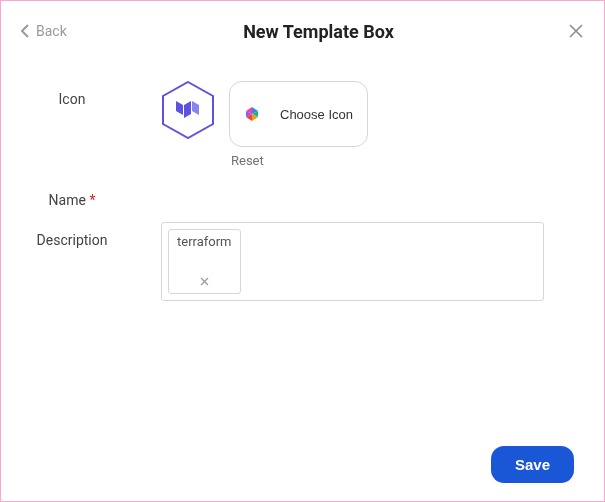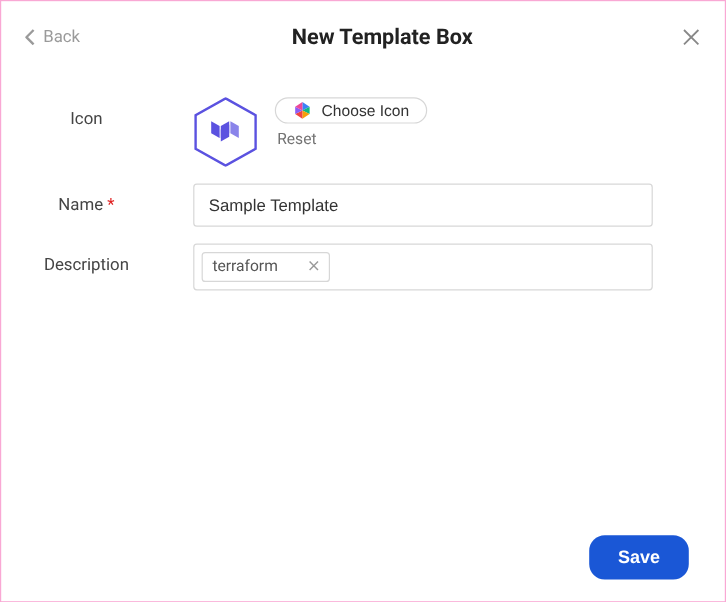--- a/index.html
+++ b/index.html
@@ -85,24 +85,24 @@
 }
 .icon-actions {
   display: flex;
   flex-direction: column;
   align-items: flex-start;
   gap: 6px;
 }
 .choose-btn {
   display: inline-flex;
   align-items: center;
-  gap: 8px;
-  border: 1px solid #d7d7d7;
-  background: #fff;
-  padding: 2px 14px;
+  gap: 20px;
+  border: 1px solid #d7d7d7;
+  background: #fff;
+  padding: 24px 14px;
   border-radius: 13px;
   font-size: 13px;
   color: #333;
   cursor: pointer;
 }
 .reset-link {
   color: #737373;
   font-size: 13px;
   cursor: pointer;
   margin-left: 2px;
@@ -123,20 +123,21 @@
 }
 .tag {
   display: inline-flex;
   align-items: center;
   border: 1px solid #d7d7d7;
   border-radius: 3px;
   padding: 4px 8px;
   font-size: 13px;
   color: #555;
   gap: 25px;
+  flex-direction: column;
 }
 .tag .tag-remove {
   cursor: pointer;
   color: #999;
 }
 .suggest-row {
   margin-top: 8px;
   padding: 8px 6px 4px 6px;
   border-top: 1px dotted #ddd;
   display: flex;
@@ -223,23 +224,20 @@
           <span class="reset-link">Reset</span>
         </div>
       </div>
     </div>
 
     <div class="row">
       <div class="label">
         <span>Name</span>
         <span class="required">*</span>
       </div>
-      <div class="field">
-        <input class="text-input" type="text" value="Sample Template" style="">
-      </div>
     </div>
 
 
     <div class="row">
       <div class="label">Description</div>
       <div class="field">
         <div class="reqs-box">
           <span class="tag">
             <span>terraform</span>
             <span class="tag-remove">

